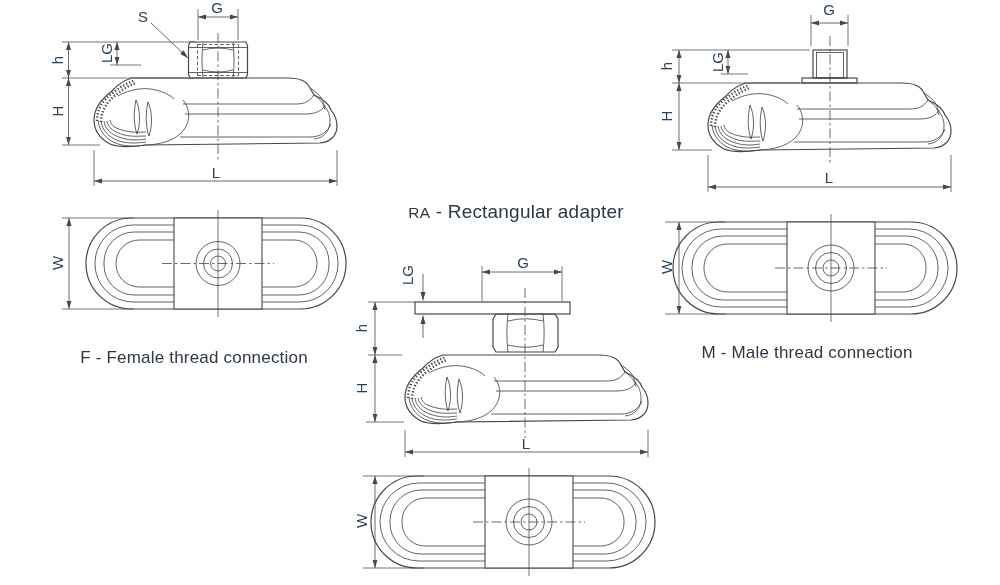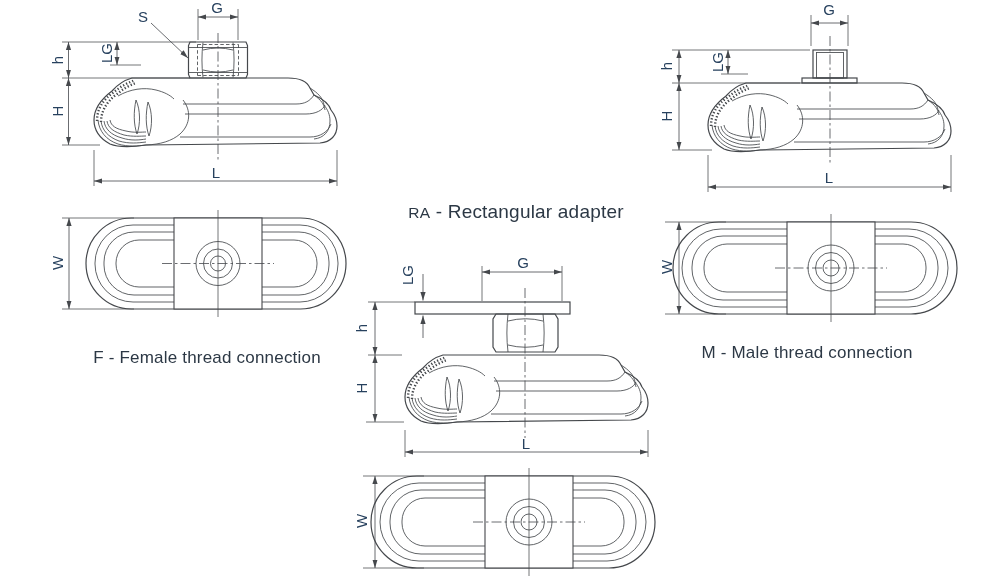--- a/index.html
+++ b/index.html
@@ -199,21 +199,21 @@
   </g>
 </svg>
 
 <div class="lbl" style="left:143px;top:16px;">S</div>
 <div class="lbl" style="left:217px;top:7px;">G</div>
 <div class="lbl rot" style="left:106px;top:53px;">LG</div>
 <div class="lbl rot" style="left:57px;top:60px;">h</div>
 <div class="lbl rot" style="left:57px;top:111px;">H</div>
 <div class="lbl" style="left:216px;top:172px;">L</div>
 <div class="lbl rot" style="left:57px;top:263px;">W</div>
-<div class="cap" style="left:207px;top:357px;">F - Female thread connection</div>
+<div class="cap" style="left:194px;top:357px;">F - Female thread connection</div>
 
 <div class="lbl" style="left:829px;top:9px;">G</div>
 <div class="lbl rot" style="left:717px;top:62px;">LG</div>
 <div class="lbl rot" style="left:666px;top:66px;">h</div>
 <div class="lbl rot" style="left:666px;top:116px;">H</div>
 <div class="lbl" style="left:829px;top:177px;">L</div>
 <div class="lbl rot" style="left:666px;top:267px;">W</div>
 <div class="cap title" style="left:516px;top:211px;"><span class="t-pre">RA</span><span> - Rectangular adapter</span></div>
 
 <div class="cap" style="left:807px;top:352px;">M - Male thread connection</div>

